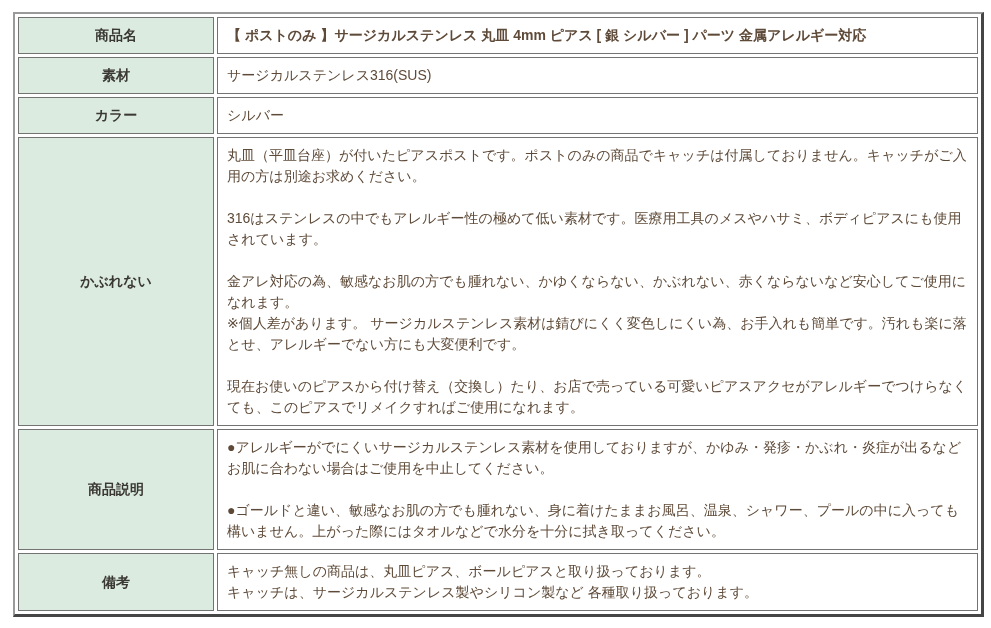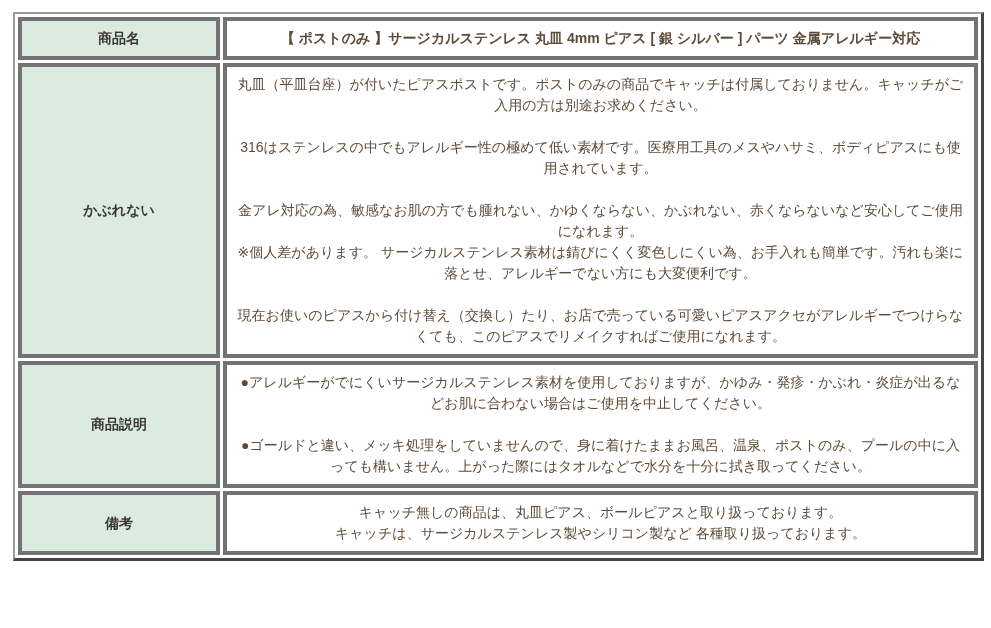--- a/index.html
+++ b/index.html
@@ -27,37 +27,37 @@
     border-bottom: 3px solid #454545;
   }
   table.spec {
     width: 100%;
     border-collapse: separate;
     border-spacing: 3px;
     table-layout: fixed;
   }
   table.spec th,
   table.spec td {
-    border: 4px solid #737373;
+    border: 1px solid #737373;
     font-size: 14px;
     vertical-align: middle;
   }
   th.label-cell {
     width: 182px;
     background: #dcebe0;
     color: #3a3832;
     font-weight: bold;
     text-align: center;
     padding: 7px 6px;
     line-height: 21px;
   }
   td.content-cell {
     background: #ffffff;
     color: #5e4a38;
-    text-align: center;
+    text-align: left;
     padding: 7px 9px;
     line-height: 21px;
     white-space: pre-line;
     word-break: break-word;
   }
   tr.title-row td.content-cell {
     font-weight: bold;
   }
 </style>
 </head>
@@ -65,35 +65,43 @@
 
 <div class="page">
   <div class="table-outer">
     <table class="spec">
       <tbody>
         <tr class="title-row">
           <th class="label-cell">商品名</th>
           <td class="content-cell">【 ポストのみ 】サージカルステンレス 丸皿 4mm ピアス [ 銀 シルバー ] パーツ 金属アレルギー対応</td>
         </tr>
         <tr>
+          <th class="label-cell">素材</th>
+          <td class="content-cell">サージカルステンレス316(SUS)</td>
+        </tr>
+        <tr>
+          <th class="label-cell">カラー</th>
+          <td class="content-cell">シルバー</td>
+        </tr>
+        <tr>
           <th class="label-cell">かぶれない</th>
           <td class="content-cell">丸皿（平皿台座）が付いたピアスポストです。ポストのみの商品でキャッチは付属しておりません。キャッチがご入用の方は別途お求めください。
 
 316はステンレスの中でもアレルギー性の極めて低い素材です。医療用工具のメスやハサミ、ボディピアスにも使用されています。
 
 金アレ対応の為、敏感なお肌の方でも腫れない、かゆくならない、かぶれない、赤くならないなど安心してご使用になれます。
 ※個人差があります。 サージカルステンレス素材は錆びにくく変色しにくい為、お手入れも簡単です。汚れも楽に落とせ、アレルギーでない方にも大変便利です。
 
 現在お使いのピアスから付け替え（交換し）たり、お店で売っている可愛いピアスアクセがアレルギーでつけらなくても、このピアスでリメイクすればご使用になれます。</td>
         </tr>
         <tr>
           <th class="label-cell">商品説明</th>
           <td class="content-cell">●アレルギーがでにくいサージカルステンレス素材を使用しておりますが、かゆみ・発疹・かぶれ・炎症が出るなどお肌に合わない場合はご使用を中止してください。
 
-●ゴールドと違い、メッキ処理をしていませんので、身に着けたままお風呂、温泉、ポストのみ、プールの中に入っても構いません。上がった際にはタオルなどで水分を十分に拭き取ってください。</td>
+●ゴールドと違い、敏感なお肌の方でも腫れない、身に着けたままお風呂、温泉、シャワー、プールの中に入っても構いません。上がった際にはタオルなどで水分を十分に拭き取ってください。</td>
         </tr>
         <tr>
           <th class="label-cell">備考</th>
           <td class="content-cell">キャッチ無しの商品は、丸皿ピアス、ボールピアスと取り扱っております。
 キャッチは、サージカルステンレス製やシリコン製など 各種取り扱っております。</td>
         </tr>
       </tbody>
     </table>
   </div>
 </div>

